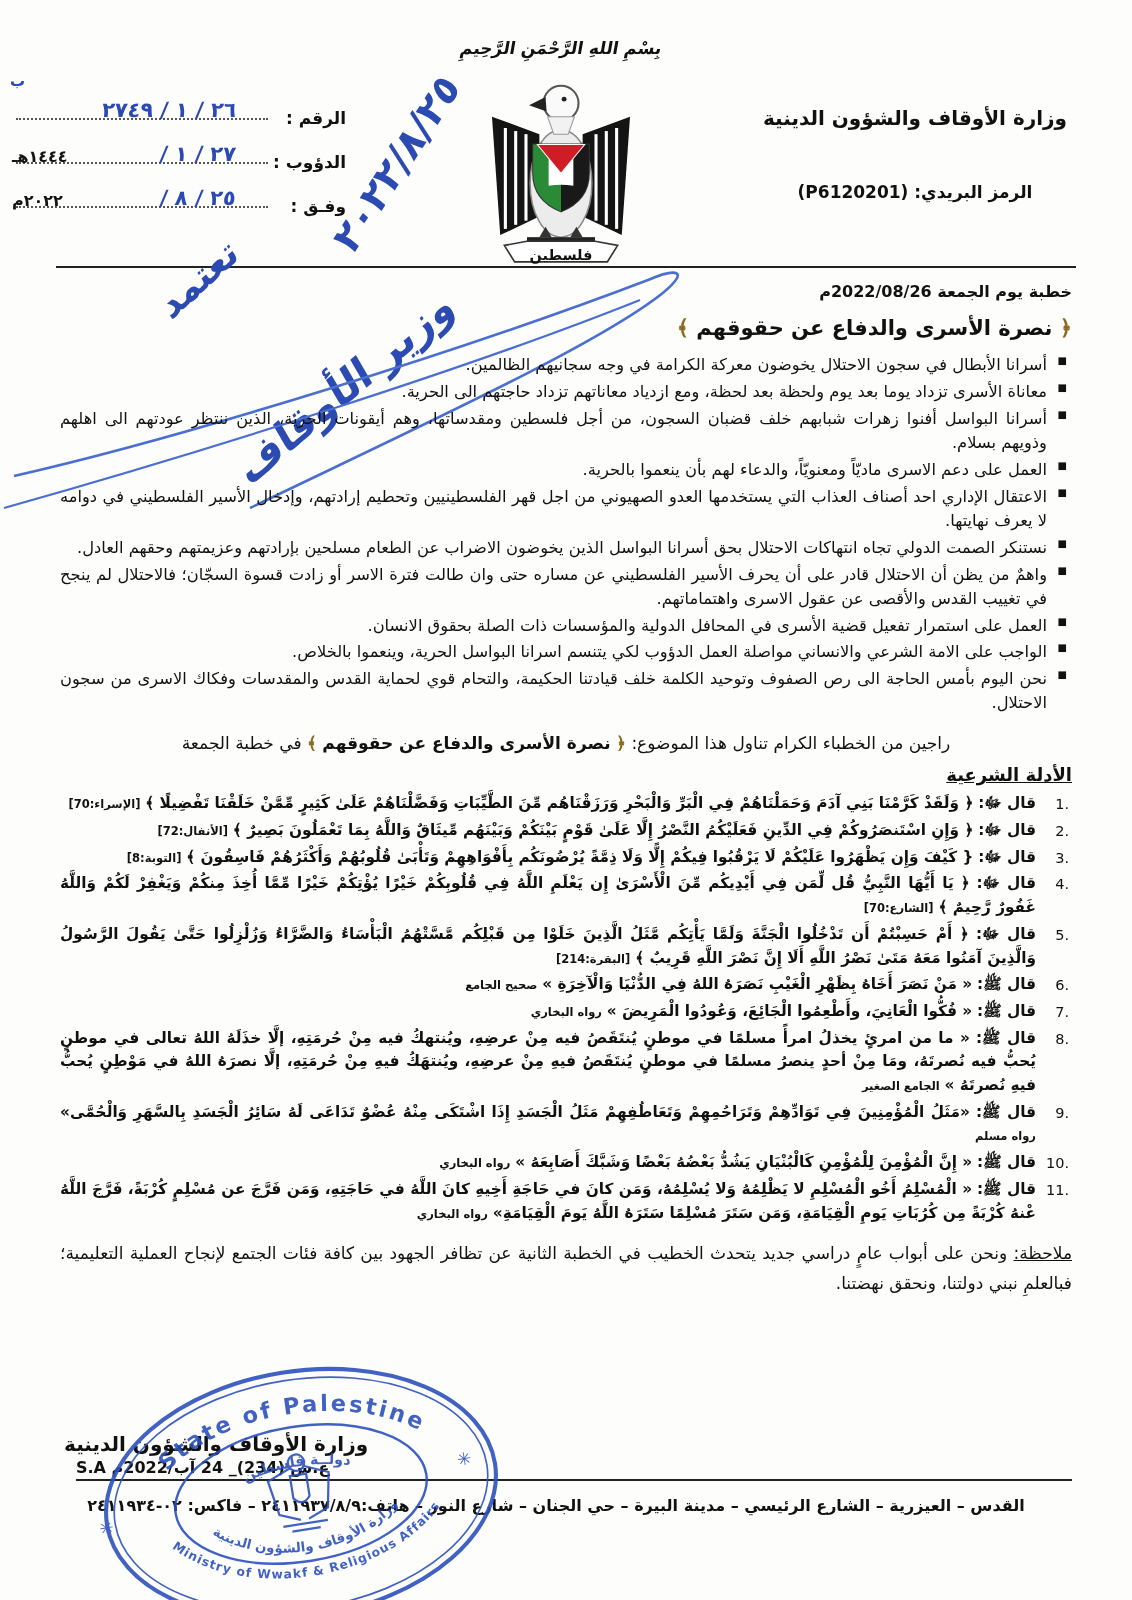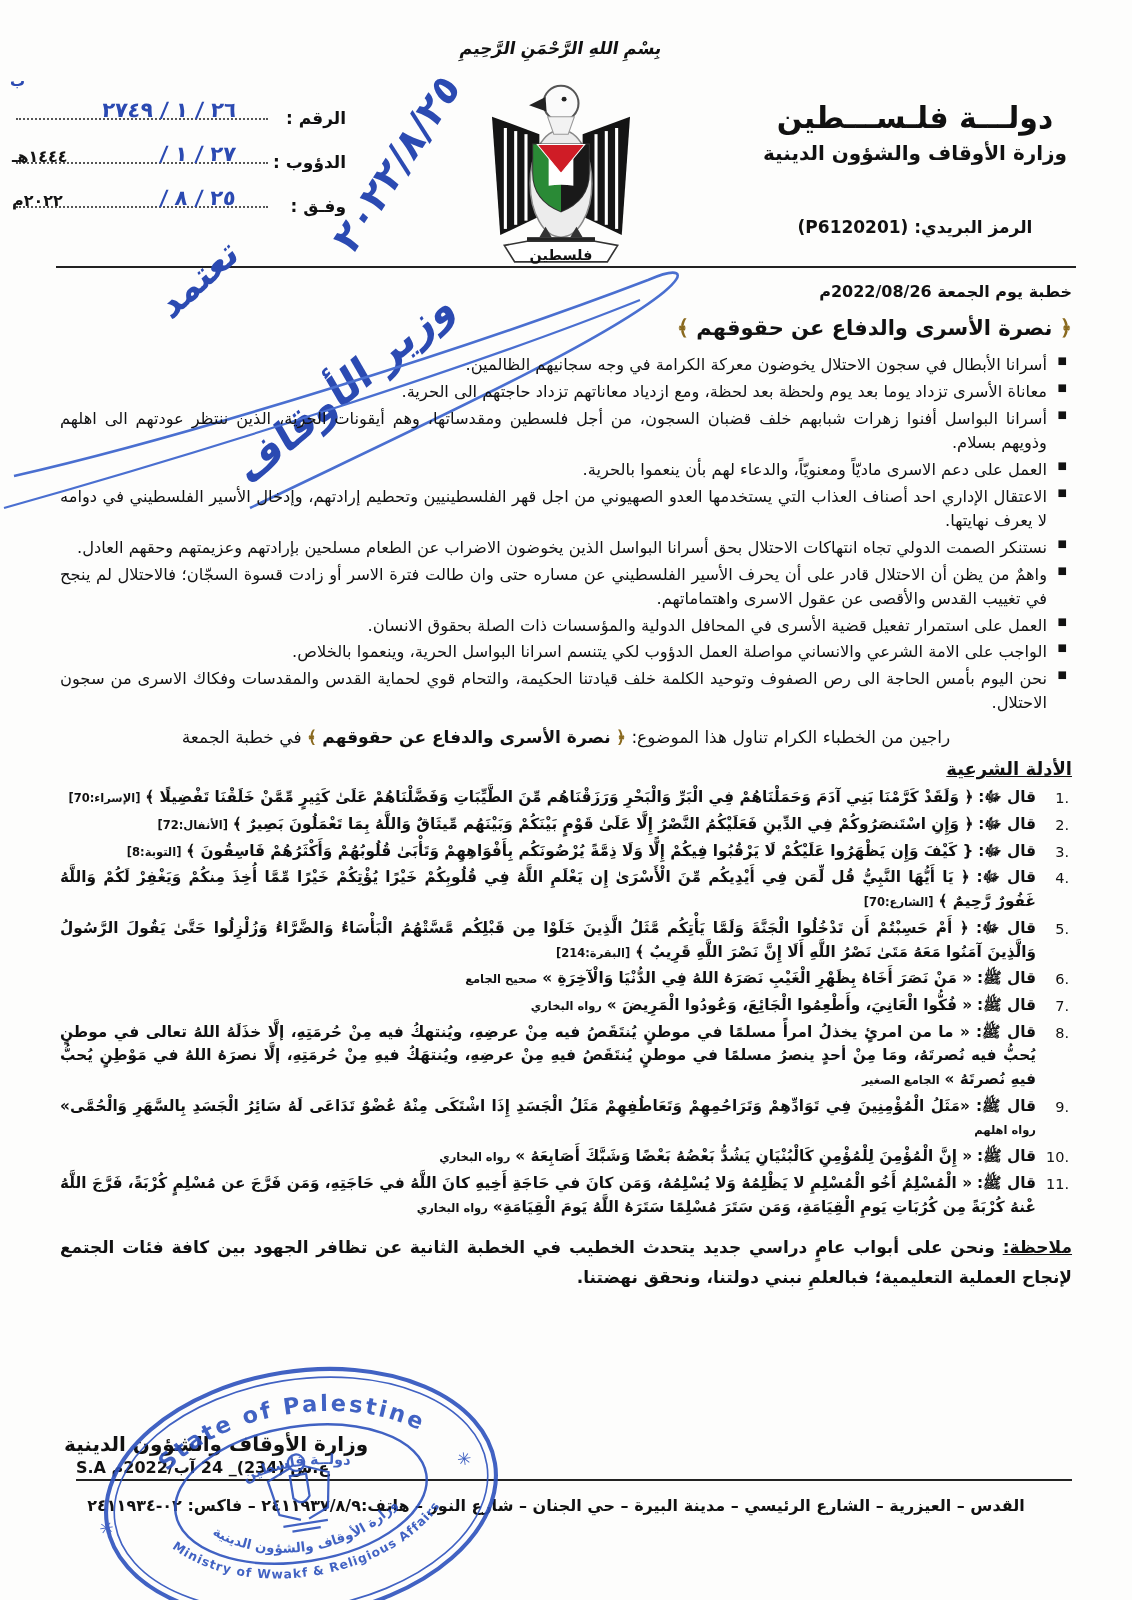--- a/index.html
+++ b/index.html
@@ -26,28 +26,28 @@
   .hw-minister{left:210px;top:362px;font-size:42px;transform:rotate(-40deg) skewX(-10deg);letter-spacing:2px;}
   .swoosh{position:absolute;top:240px;left:0;pointer-events:none;}
   
   .main{position:absolute;top:282px;right:60px;left:60px;}
   .doc-title{text-align:right;font-size:16px;font-weight:bold;}
   .doc-subject{text-align:right;font-size:21px;font-weight:bold;margin-top:15px;}
   .gold{color:#8a6a1f;font-weight:bold;}
   .bullets{margin-top:13px;}
   .b-item{position:relative;padding-right:25px;font-size:16.3px;line-height:1.47;text-align:justify;margin-bottom:3px;}
   .marker{position:absolute;right:5px;top:1px;font-size:10px;}
-  .request{margin-top:12px;font-size:17px;text-align:center;}
+  .request{margin-top:18px;font-size:17px;text-align:center;}
   .ev-heading{display:inline-block;font-weight:bold;text-decoration:underline;font-size:18px;margin:11px 0 7px;text-align:center;}
   .ev-item{position:relative;padding-right:36px;font-size:15.3px;line-height:1.55;margin-bottom:3px;text-align:justify;}
   .ev-num{position:absolute;right:3px;top:1px;font-size:14.5px;direction:ltr;}
   .ev-prefix{font-weight:bold;}
   .ev-text{font-weight:bold;}
   .ev-source{font-size:11.5px;font-weight:bold;}
-  .note{margin-top:14px;font-weight:bold;font-size:17px;line-height:1.75;text-align:justify;}
+  .note{margin-top:14px;font-weight:normal;font-size:17px;line-height:1.75;text-align:justify;}
   .note-label{text-decoration:underline;}
   
   .ministry-bold{position:absolute;top:1432px;left:64px;font-size:20px;font-weight:bold;}
   .ref-line{position:absolute;top:1458px;left:76px;right:60px;border-bottom:2px solid #222;text-align:left;direction:rtl;}
   .ref-inner{display:inline-block;font-size:16px;font-weight:bold;padding-bottom:2px;}
   .address{position:absolute;top:1496px;left:20px;right:40px;text-align:center;font-size:16px;font-weight:bold;white-space:nowrap;}
   .stamp{position:absolute;left:96px;top:1360px;transform:rotate(-9deg);opacity:.9;}
 </style>
 </head>
 <body>
@@ -107,21 +107,20 @@
 
       <path d="M70,162 l-6,10 h12 Z M100,162 l-6,10 h12 Z" fill="#333"></path>
       <rect x="52" y="172" width="66" height="5" fill="#222"></rect>
 
       <path d="M30,180 l22,-4 h66 l22,4 l-10,16 h-90 Z" fill="#fff" stroke="#333" stroke-width="1.6"></path>
       <text x="85" y="194" text-anchor="middle" font-size="14" font-weight="bold" fill="#111">فلسطين</text>
     </svg>
   </div>
 
   <div class="header-right">
-    <div class="state-name">دولـــة فلـســـطين</div>
     <div class="ministry-name">وزارة الأوقاف والشؤون الدينية</div>
     <div class="postal">الرمز البريدي: (P6120201)</div>
   </div>
 
   <div class="rule"></div>
 
   <div class="hand hw-date">٢٠٢٢/٨/٢٥</div>
   <div class="hand hw-approve">تعتمد</div>
   <div class="hand hw-minister">وزير الأوقاف</div>
   <svg class="swoosh" width="760" height="300" viewBox="0 0 760 300">
@@ -162,21 +161,21 @@
 
     <div>
       <div class="ev-item"><span class="ev-num" dir="ltr">1.</span><span class="ev-prefix">قال ﷻ:</span> <span class="ev-text">﴿ وَلَقَدْ كَرَّمْنَا بَنِي آدَمَ وَحَمَلْنَاهُمْ فِي الْبَرِّ وَالْبَحْرِ وَرَزَقْنَاهُم مِّنَ الطَّيِّبَاتِ وَفَضَّلْنَاهُمْ عَلَىٰ كَثِيرٍ مِّمَّنْ خَلَقْنَا تَفْضِيلًا ﴾</span> <span class="ev-source">[الإسراء:70]</span></div>
       <div class="ev-item"><span class="ev-num" dir="ltr">2.</span><span class="ev-prefix">قال ﷻ:</span> <span class="ev-text">﴿ وَإِنِ اسْتَنصَرُوكُمْ فِي الدِّينِ فَعَلَيْكُمُ النَّصْرُ إِلَّا عَلَىٰ قَوْمٍ بَيْنَكُمْ وَبَيْنَهُم مِّيثَاقٌ وَاللَّهُ بِمَا تَعْمَلُونَ بَصِيرٌ ﴾</span> <span class="ev-source">[الأنفال:72]</span></div>
       <div class="ev-item"><span class="ev-num" dir="ltr">3.</span><span class="ev-prefix">قال ﷻ:</span> <span class="ev-text">{ كَيْفَ وَإِن يَظْهَرُوا عَلَيْكُمْ لَا يَرْقُبُوا فِيكُمْ إِلًّا وَلَا ذِمَّةً يُرْضُونَكُم بِأَفْوَاهِهِمْ وَتَأْبَىٰ قُلُوبُهُمْ وَأَكْثَرُهُمْ فَاسِقُونَ ﴾</span> <span class="ev-source">[التوبة:8]</span></div>
       <div class="ev-item"><span class="ev-num" dir="ltr">4.</span><span class="ev-prefix">قال ﷻ:</span> <span class="ev-text">﴿ يَا أَيُّهَا النَّبِيُّ قُل لِّمَن فِي أَيْدِيكُم مِّنَ الْأَسْرَىٰ إِن يَعْلَمِ اللَّهُ فِي قُلُوبِكُمْ خَيْرًا يُؤْتِكُمْ خَيْرًا مِّمَّا أُخِذَ مِنكُمْ وَيَغْفِرْ لَكُمْ وَاللَّهُ غَفُورٌ رَّحِيمٌ ﴾</span> <span class="ev-source">[الشارع:70]</span></div>
       <div class="ev-item"><span class="ev-num" dir="ltr">5.</span><span class="ev-prefix">قال ﷻ:</span> <span class="ev-text">﴿ أَمْ حَسِبْتُمْ أَن تَدْخُلُوا الْجَنَّةَ وَلَمَّا يَأْتِكُم مَّثَلُ الَّذِينَ خَلَوْا مِن قَبْلِكُم مَّسَّتْهُمُ الْبَأْسَاءُ وَالضَّرَّاءُ وَزُلْزِلُوا حَتَّىٰ يَقُولَ الرَّسُولُ وَالَّذِينَ آمَنُوا مَعَهُ مَتَىٰ نَصْرُ اللَّهِ أَلَا إِنَّ نَصْرَ اللَّهِ قَرِيبٌ ﴾</span> <span class="ev-source">[البقرة:214]</span></div>
       <div class="ev-item"><span class="ev-num" dir="ltr">6.</span><span class="ev-prefix">قال ﷺ:</span> <span class="ev-text">« مَنْ نَصَرَ أَخَاهُ بِظَهْرِ الْغَيْبِ نَصَرَهُ اللهُ فِي الدُّنْيَا وَالْآخِرَةِ »</span> <span class="ev-source">صحيح الجامع</span></div>
       <div class="ev-item"><span class="ev-num" dir="ltr">7.</span><span class="ev-prefix">قال ﷺ:</span> <span class="ev-text">« فُكُّوا الْعَانِيَ، وأَطْعِمُوا الْجَائِعَ، وَعُودُوا الْمَرِيضَ »</span> <span class="ev-source">رواه البخاري</span></div>
       <div class="ev-item"><span class="ev-num" dir="ltr">8.</span><span class="ev-prefix">قال ﷺ:</span> <span class="ev-text">« ما من امرئٍ يخذلُ امرأً مسلمًا في موطنٍ يُنتَقَصُ فيه مِنْ عرضِهِ، ويُنتهكُ فيه مِنْ حُرمَتِهِ، إلَّا خذَلَهُ اللهُ تعالى في موطنٍ يُحبُّ فيه نُصرتَهُ، ومَا مِنْ أحدٍ ينصرُ مسلمًا في موطنٍ يُنتَقَصُ فيهِ مِنْ عرضِهِ، ويُنتهَكُ فيهِ مِنْ حُرمَتِهِ، إلَّا نصرَهُ اللهُ في مَوْطِنٍ يُحبُّ فيهِ نُصرتَهُ »</span> <span class="ev-source">الجامع الصغير</span></div>
-      <div class="ev-item"><span class="ev-num" dir="ltr">9.</span><span class="ev-prefix">قال ﷺ:</span> <span class="ev-text">«مَثَلُ الْمُؤْمِنِينَ فِي تَوَادِّهِمْ وَتَرَاحُمِهِمْ وَتَعَاطُفِهِمْ مَثَلُ الْجَسَدِ إِذَا اشْتَكَى مِنْهُ عُضْوٌ تَدَاعَى لَهُ سَائِرُ الْجَسَدِ بِالسَّهَرِ وَالْحُمَّى»</span> <span class="ev-source">رواه اهلهم</span></div>
+      <div class="ev-item"><span class="ev-num" dir="ltr">9.</span><span class="ev-prefix">قال ﷺ:</span> <span class="ev-text">«مَثَلُ الْمُؤْمِنِينَ فِي تَوَادِّهِمْ وَتَرَاحُمِهِمْ وَتَعَاطُفِهِمْ مَثَلُ الْجَسَدِ إِذَا اشْتَكَى مِنْهُ عُضْوٌ تَدَاعَى لَهُ سَائِرُ الْجَسَدِ بِالسَّهَرِ وَالْحُمَّى»</span> <span class="ev-source">رواه مسلم</span></div>
       <div class="ev-item"><span class="ev-num" dir="ltr">10.</span><span class="ev-prefix">قال ﷺ:</span> <span class="ev-text">« إِنَّ الْمُؤْمِنَ لِلْمُؤْمِنِ كَالْبُنْيَانِ يَشُدُّ بَعْضُهُ بَعْضًا وَشَبَّكَ أَصَابِعَهُ »</span> <span class="ev-source">رواه البخاري</span></div>
       <div class="ev-item"><span class="ev-num" dir="ltr">11.</span><span class="ev-prefix">قال ﷺ:</span> <span class="ev-text">« الْمُسْلِمُ أَخُو الْمُسْلِمِ لا يَظْلِمُهُ وَلا يُسْلِمُهُ، وَمَن كانَ في حَاجَةِ أَخِيهِ كانَ اللَّهُ في حَاجَتِهِ، وَمَن فَرَّجَ عن مُسْلِمٍ كُرْبَةً، فَرَّجَ اللَّهُ عْنهُ كُرْبَةً مِن كُرُبَاتِ يَومِ الْقِيَامَةِ، وَمَن سَتَرَ مُسْلِمًا سَتَرَهُ اللَّهُ يَومَ الْقِيَامَةِ»</span> <span class="ev-source">رواه البخاري</span></div>
     </div>
 
     <div class="note">
       <span class="note-label">ملاحظة:</span>
       <span>ونحن على أبواب عامٍ دراسي جديد يتحدث الخطيب في الخطبة الثانية عن تظافر الجهود بين كافة فئات الجتمع لإنجاح العملية التعليمية؛ فبالعلمِ نبني دولتنا، ونحقق نهضتنا.</span>
     </div>
   </div>
 

